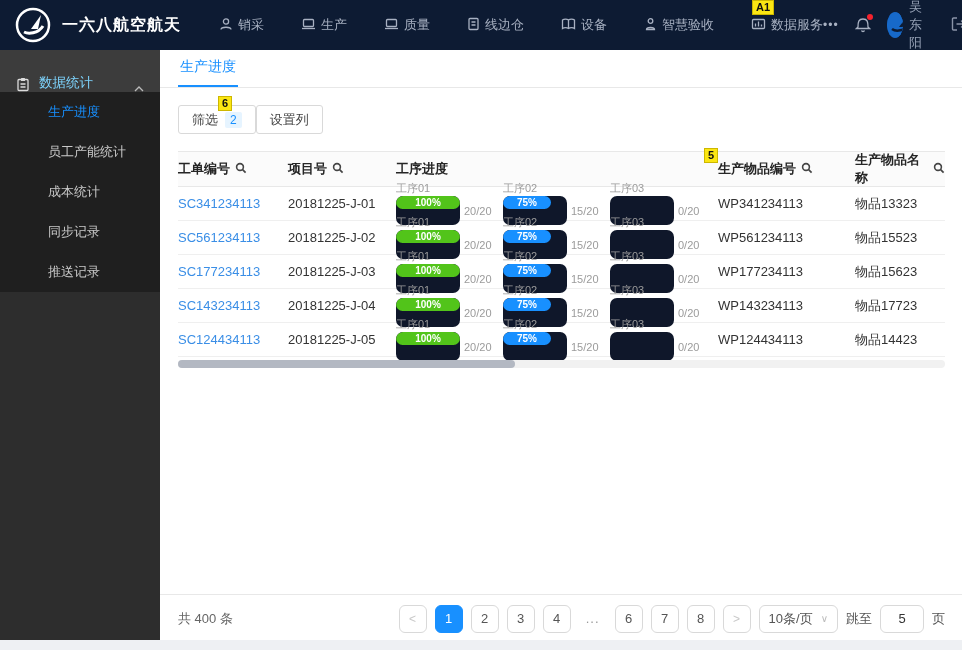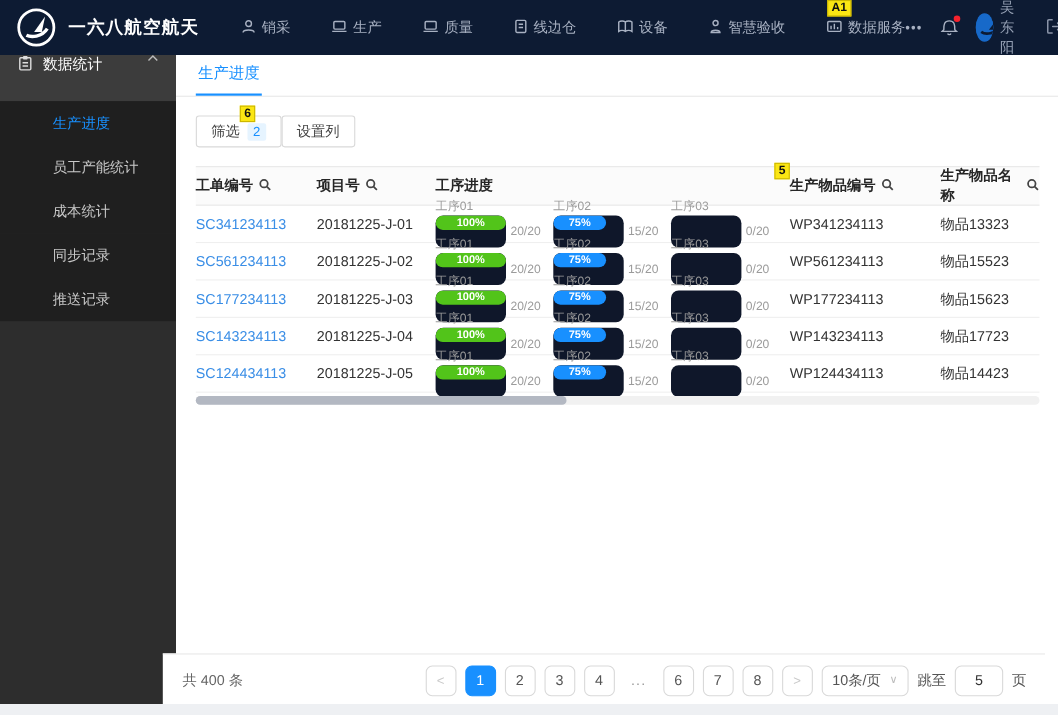--- a/index.html
+++ b/index.html
@@ -18,21 +18,21 @@
   .nav-more { color:#a8b1c2; font-size:12px; letter-spacing:1px; cursor:pointer; }
   .bell-wrap { position:relative; width:18px; height:20px; cursor:pointer; }
   .bell-dot { position:absolute; top:-1px; right:-2px; width:6px; height:6px; border-radius:50%; background:#f5222d; }
   .user-wrap { display:flex; align-items:center; gap:6px; cursor:pointer; }
   .avatar { width:26px; height:26px; border-radius:50%; background:#1769c9; overflow:hidden; }
   .user-name { color:#95a0b4; font-size:13px; }
   .logout-wrap { display:flex; align-items:center; gap:6px; color:#8a94a8; font-size:13px; cursor:pointer; margin-right:14px; }
 
   
   .sidebar { position:absolute; top:50px; left:0; width:160px; height:590px; background:#2d2d2d; }
-  .menu-group-header { height:42px; background:#3c3c3c; display:flex; align-items:flex-start; padding:0 16px; color:#ffffff; font-size:13.5px; cursor:pointer; }
+  .menu-group-header { height:42px; background:#3c3c3c; display:flex; align-items:flex-end; padding:0 16px; color:#7dd3fc; font-size:13.5px; cursor:pointer; }
   .menu-group-header .g-icon { margin-right:9px; display:flex; }
   .menu-group-header .chev { margin-left:auto; display:flex; }
   .submenu { background:#1f1f1f; }
   .submenu-item { height:40px; display:flex; align-items:center; padding-left:48px; color:#c9c9c9; font-size:13px; cursor:pointer; }
   .submenu-item.active { color:#1890ff; }
 
   
   .main { position:absolute; top:50px; left:160px; width:802px; height:590px; background:#fff; }
   .tabbar { height:38px; border-bottom:1px solid #e8e8e8; display:flex; align-items:flex-end; padding:0 18px; }
   .tab { color:#1890ff; font-size:14px; padding:0 2px 9px 2px; border-bottom:2px solid #1890ff; cursor:pointer; }
@@ -57,21 +57,21 @@
   .fill { height:13px; border-radius:7px; display:flex; align-items:center; justify-content:center; color:#fff; font-size:10px; font-weight:bold; }
   .fill.green { background:#52c41a; }
   .fill.blue { background:#1890ff; }
   .fill.gray { background:transparent; }
   .count { font-size:11px; color:#9b9b9b; }
 
   .hscroll { margin:3px 17px 0 18px; height:8px; border-radius:4px; background:#f1f1f1; position:relative; }
   .hscroll-thumb { position:absolute; left:0; top:0; height:8px; width:44%; border-radius:4px; background:#b3b8c2; cursor:grab; }
 
   
-  .footer { position:absolute; top:594px; left:148px; width:802px; height:48px; background:#fff; border-top:1px solid #e8e8e8; display:flex; align-items:center; padding:0 17px 0 18px; }
+  .footer { position:absolute; top:594px; left:160px; width:802px; height:48px; background:#fff; border-top:1px solid #e8e8e8; display:flex; align-items:center; padding:0 17px 0 18px; }
   .total { font-size:13px; color:#666; }
   .pager { margin-left:auto; display:flex; align-items:center; gap:8px; }
   .pg { min-width:28px; height:28px; display:inline-flex; align-items:center; justify-content:center; border:1px solid #d9d9d9; border-radius:6px; background:#fff; font-size:13px; color:#555; cursor:pointer; padding:0 4px; }
   .pg.active { background:#1890ff; border-color:#1890ff; color:#fff; }
   .pg.arrow { color:#c8c8c8; font-size:12px; }
   .pg.dots { border:none; color:#999; letter-spacing:1px; cursor:pointer; }
   .page-size { height:28px; display:inline-flex; align-items:center; gap:8px; border:1px solid #d9d9d9; border-radius:6px; padding:0 9px; font-size:13px; color:#555; cursor:pointer; }
   .page-size .chev-down { color:#bbb; font-size:10px; }
   .jump-label, .jump-suffix { font-size:13px; color:#555; }
   .jump-input { width:44px; height:28px; border:1px solid #d9d9d9; border-radius:6px; text-align:center; font-size:13px; color:#333; outline:none; font-family:inherit; }

